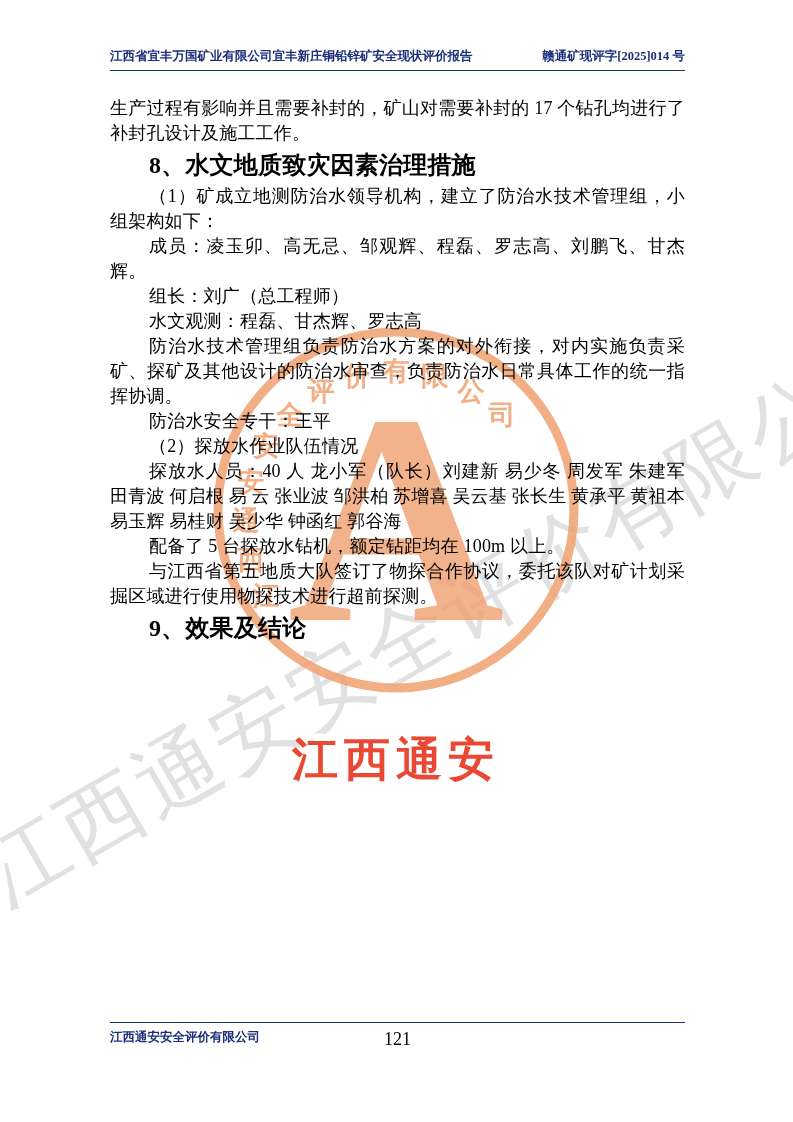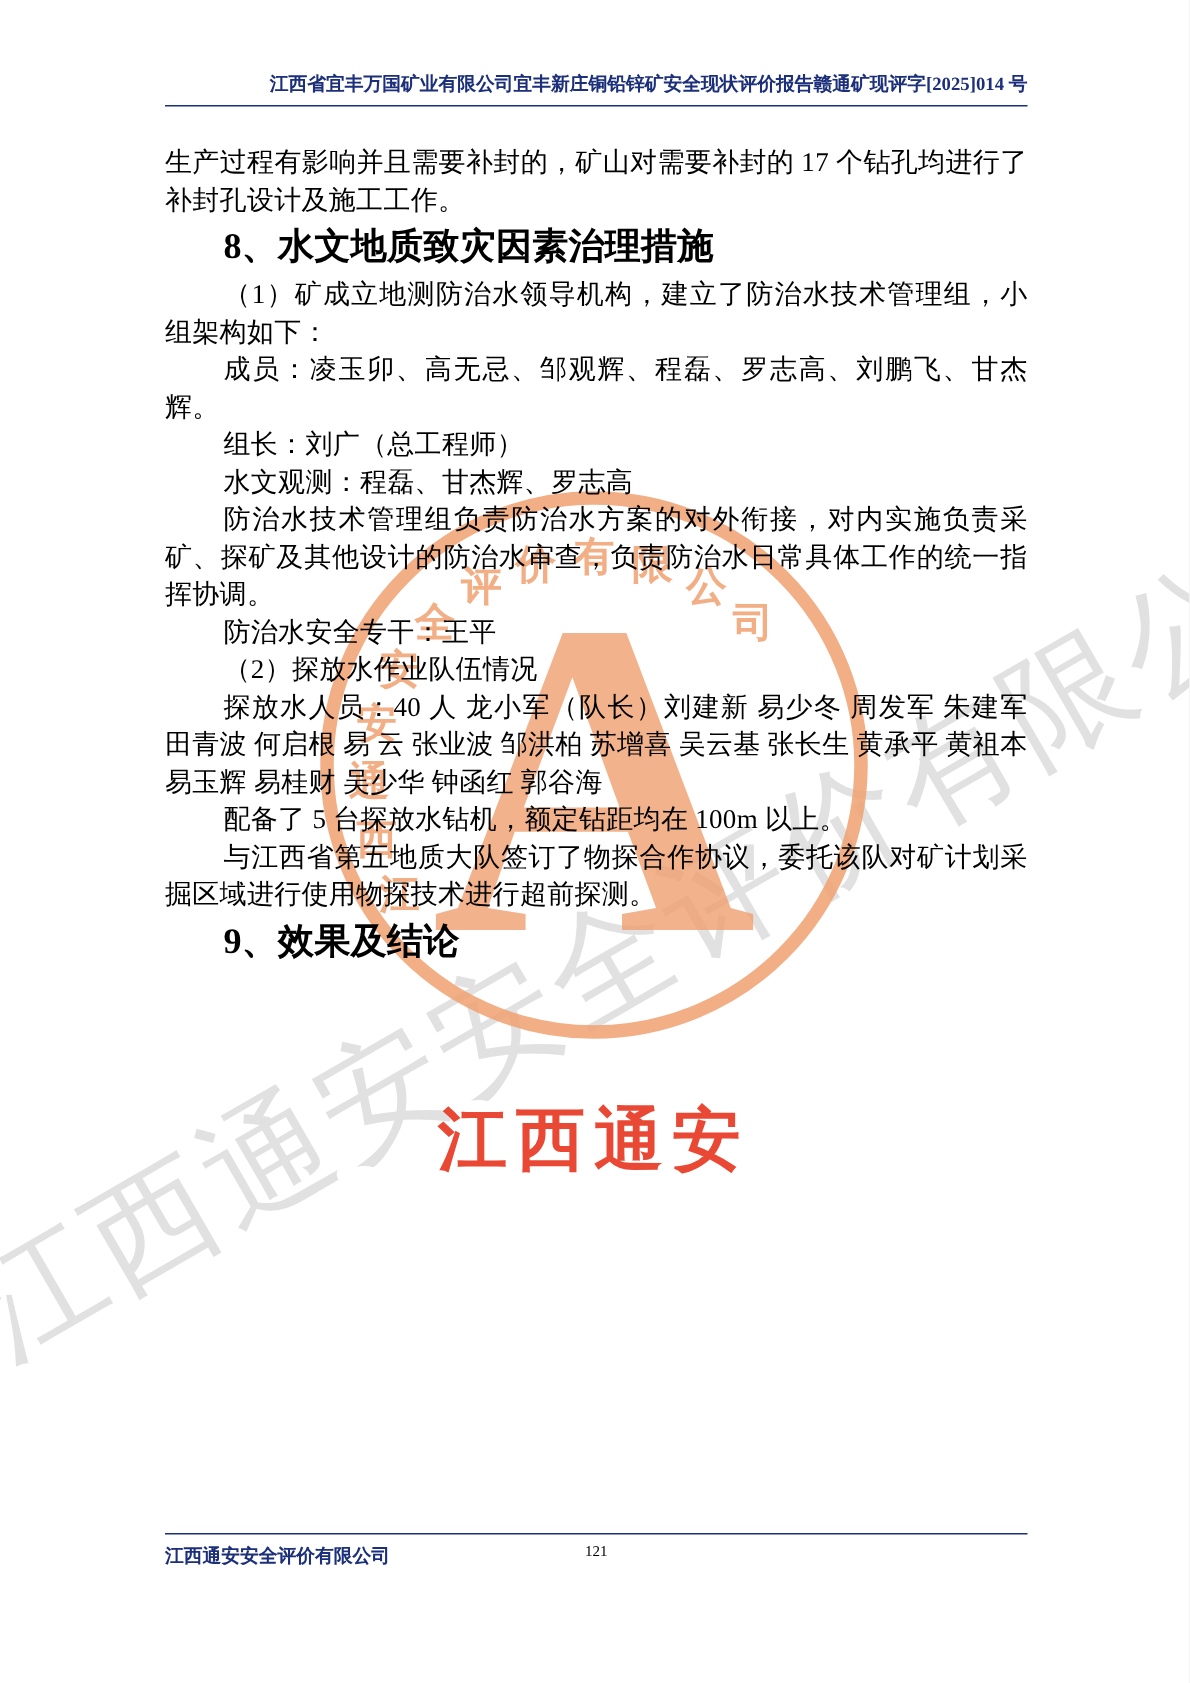--- a/index.html
+++ b/index.html
@@ -31,21 +31,21 @@
   
   .header {
     position: absolute;
     left: 110px;
     top: 48px;
     width: 575px;
     z-index: 3;
   }
   .header-row {
     display: flex;
-    justify-content: flex-end;
+    justify-content: space-between;
     align-items: baseline;
     font-size: 12.5px;
     font-weight: bold;
     color: #1b2f7a;
     font-family: "Liberation Serif", "DejaVu Serif", serif;
   }
   .header-rule {
     margin-top: 5px;
     border-bottom: 1.6px solid #1b2f7a;
     width: 100%;
@@ -101,21 +101,21 @@
     top: 0;
   }
   .footer-page {
     position: absolute;
     left: 0;
     right: 0;
     top: 0;
     text-align: center;
     color: #000;
     font-weight: normal;
-    font-size: 10px;
+    font-size: 18px;
   }
 </style>
 </head>
 <body>
 
 <div class="page">
 
   <svg class="watermark" viewBox="0 0 793 1122" xmlns="http://www.w3.org/2000/svg">
     <g transform="translate(396,530)">
 

